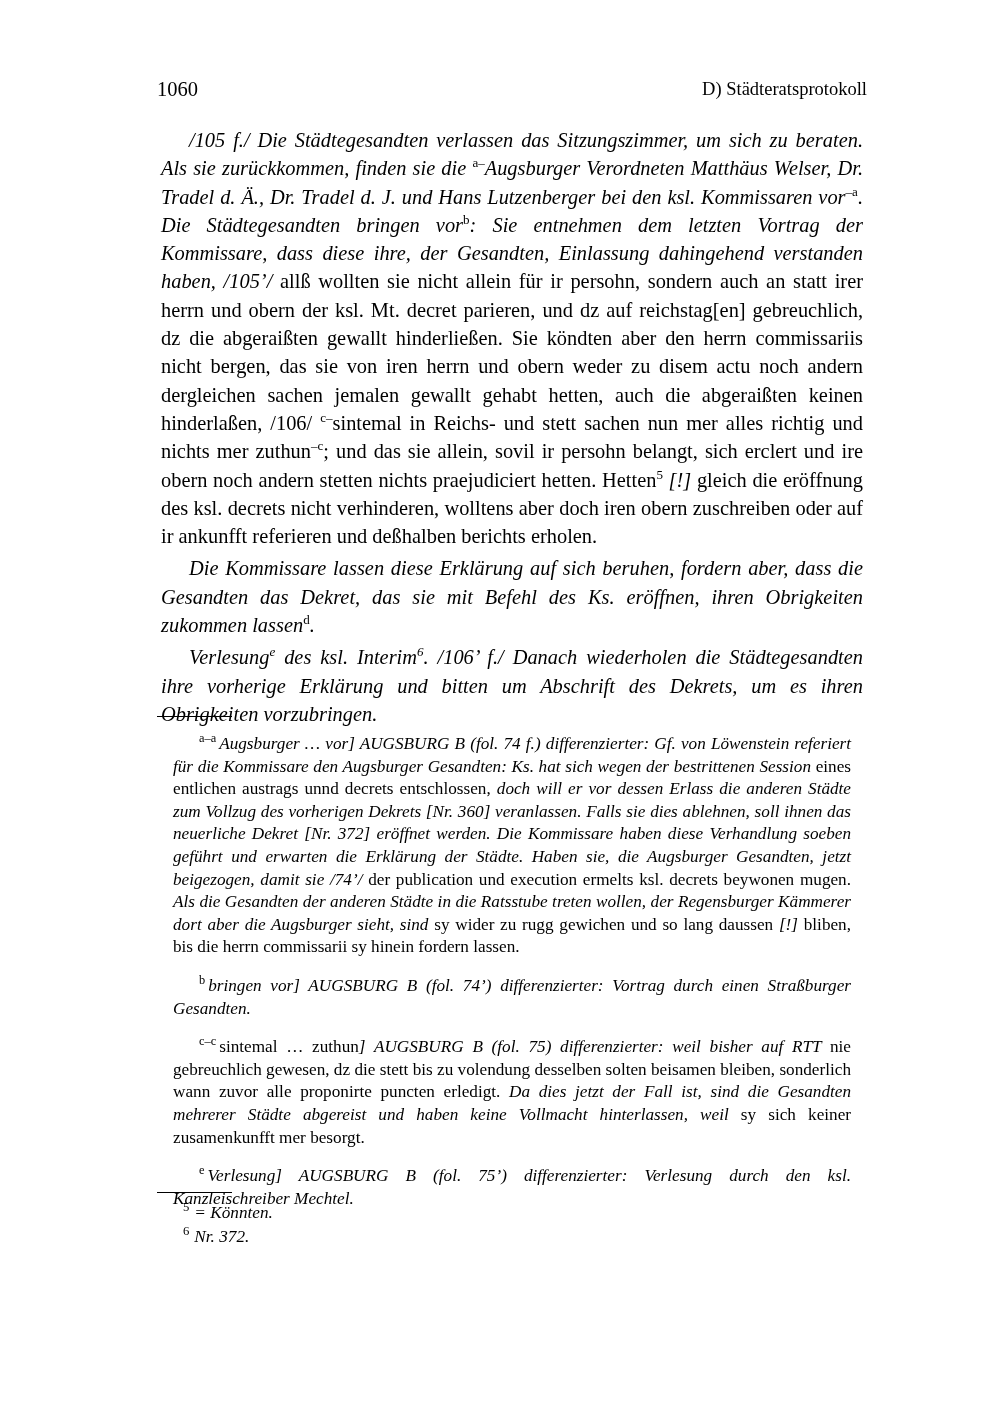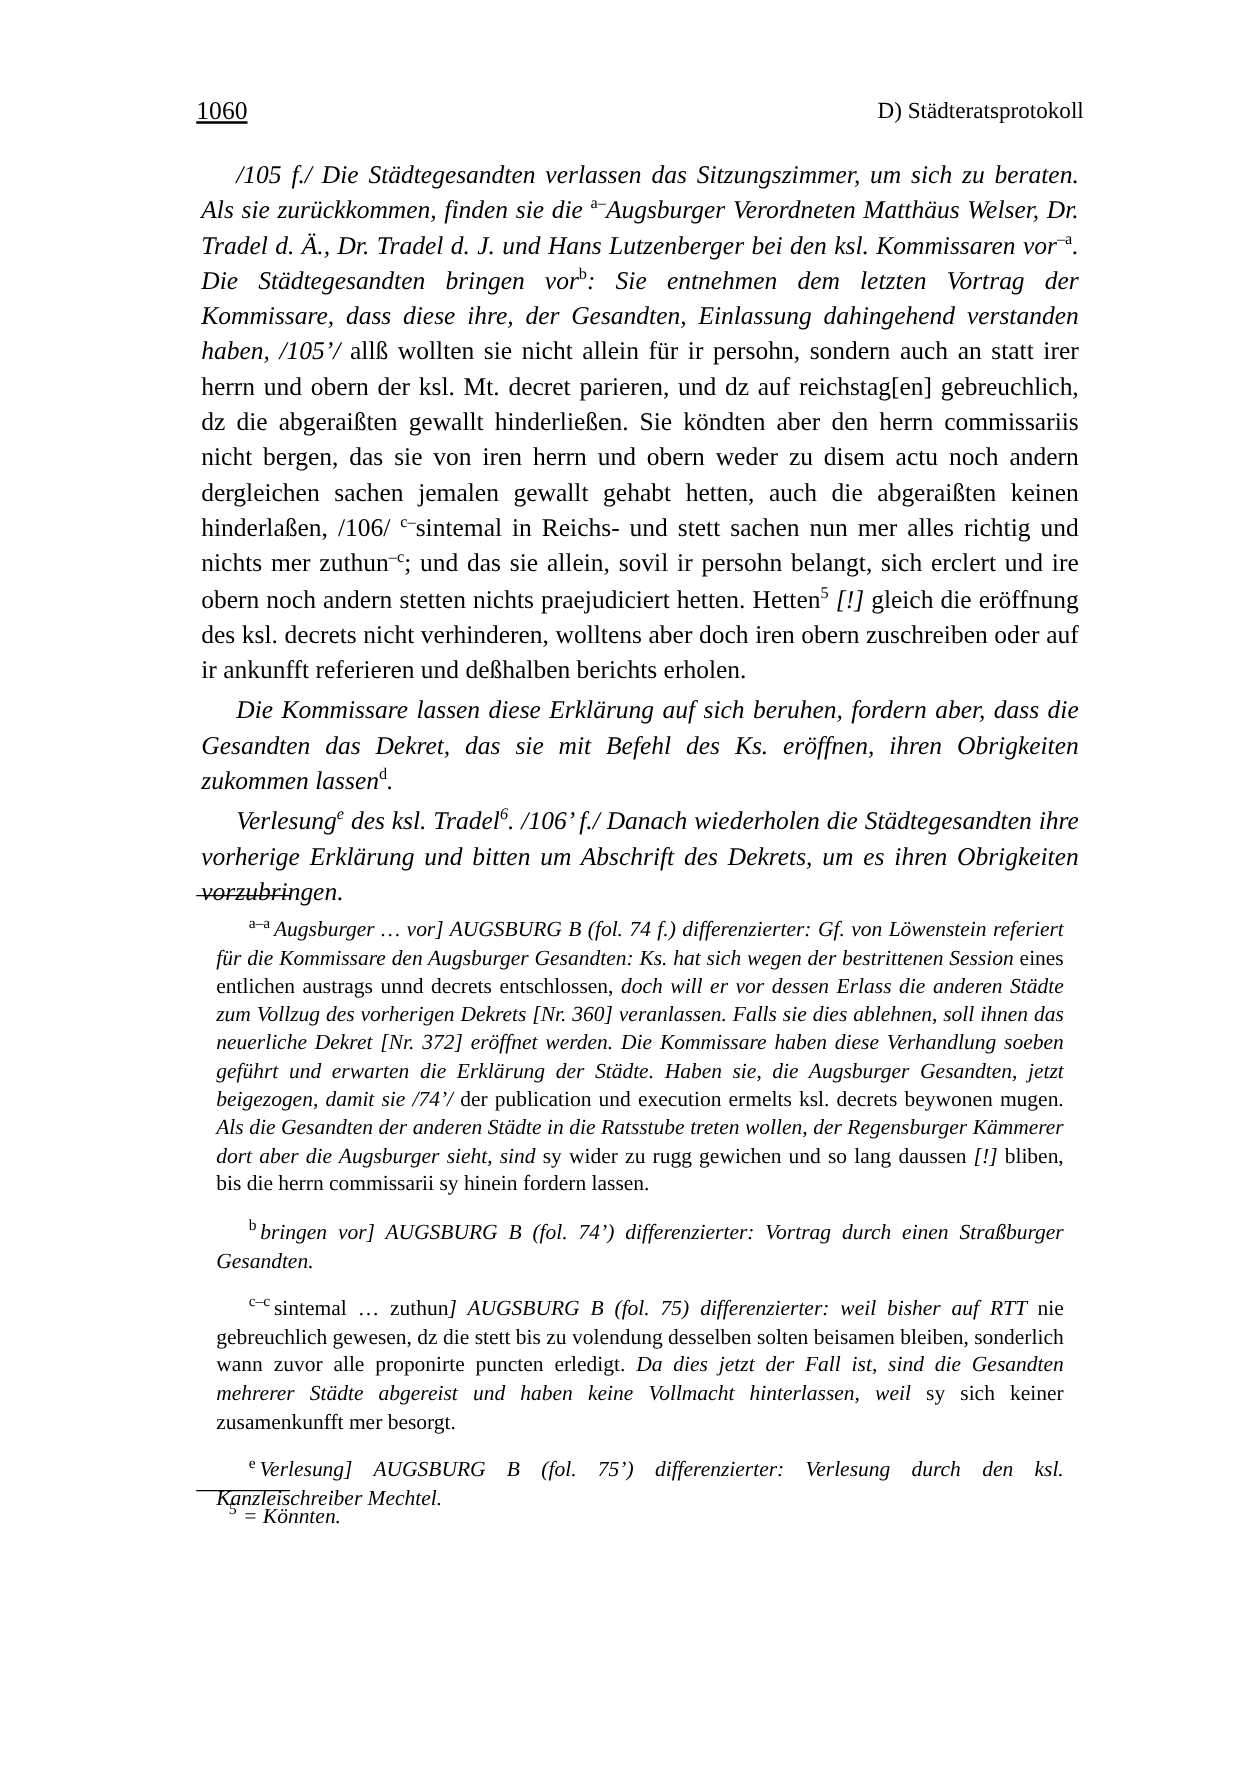--- a/index.html
+++ b/index.html
@@ -30,21 +30,20 @@
     left: 0;
     width: 710px;
     height: 26px;
     font-size: 20.5px;
     line-height: 26px;
   }
   .runhead .folio {
     position: absolute;
     left: 0;
     top: 0;
-    text-decoration: underline;
   }
   .runhead .title {
     position: absolute;
     left: 0;
     top: 0;
     width: 710px;
     text-align: right;
     font-size: 18.5px;
   }
 
@@ -140,34 +139,35 @@
     <span class="folio">1060</span>
     <span class="title">D) Städteratsprotokoll</span>
   </div>
 
   <div class="body-block">
 
     <p><i>/105 f./ Die Städtegesandten verlassen das Sitzungszimmer, um sich zu beraten. Als sie zurückkommen, finden sie die </i><sup>a–</sup><i>Augsburger Verordneten Matthäus Welser, Dr. Tradel d. Ä., Dr. Tradel d. J. und Hans Lutzenberger bei den ksl. Kommissaren vor</i><sup>–a</sup><i>. Die Städtegesandten bringen vor</i><sup>b</sup><i>: Sie entnehmen dem letzten Vortrag der Kommissare, dass diese ihre, der Gesandten, Einlassung dahingehend verstanden haben, </i><i>/105’/</i><span class="rm"> allß wollten sie nicht allein für ir persohn, sondern auch an statt irer herrn und obern der ksl. Mt. decret parieren, und dz auf reichstag[en] gebreuchlich, dz die abgeraißten gewallt hinderließen. Sie köndten aber den herrn commissariis nicht bergen, das sie von iren herrn und obern weder zu disem actu noch andern dergleichen sachen jemalen gewallt gehabt hetten, auch die abgeraißten keinen hinderlaßen, /106/ </span><sup>c–</sup><span class="rm">sintemal in Reichs- und stett sachen nun mer alles richtig und nichts mer zuthun</span><sup>–c</sup><span class="rm">; und das sie allein, sovil ir persohn belangt, sich erclert und ire obern noch andern stetten nichts praejudiciert hetten. Hetten</span><sup>5</sup><i> [!]</i><span class="rm"> gleich die eröffnung des ksl. decrets nicht verhinderen, wolltens aber doch iren obern zuschreiben oder auf ir ankunfft referieren und deßhalben berichts erholen.</span></p>
 
     <p><i>Die Kommissare lassen diese Erklärung auf sich beruhen, fordern aber, dass die Gesandten das Dekret, das sie mit Befehl des Ks. eröffnen, ihren Obrigkeiten zukommen lassen</i><sup>d</sup><i>.</i></p>
 
-    <p><i>Verlesung</i><sup class="it">e</sup><i> des ksl. Tradel</i><sup class="it">6</sup><i>. /106’ f./ Danach wiederholen die Städtegesandten ihre vorherige Erklärung und bitten um Abschrift des Dekrets, um es ihren Obrigkeiten vorzubringen.</i></p>
+    <p><i>Verlesung</i><sup class="it">e</sup><i> des ksl. Interim</i><sup class="it">6</sup><i>. /106’ f./ Danach wiederholen die Städtegesandten ihre vorherige Erklärung und bitten um Abschrift des Dekrets, um es ihren Obrigkeiten vorzubringen.</i></p>
 
   </div>
 
   <div class="apparatus">
     <hr class="rule">
     <div class="notes" id="apparatus-notes">
         <p><sup class="note-mark">a–a</sup><span style="font-style: italic;">Augsburger … vor] AUGSBURG B (fol. 74 f.) differenzierter: Gf. von Löwenstein referiert für die Kommissare den Augsburger Gesandten: Ks. hat sich wegen der bestrittenen Session </span><span style="font-style: normal;">eines entlichen austrags unnd decrets entschlossen, </span><span style="font-style: italic;">doch will er vor dessen Erlass die anderen Städte zum Vollzug des vorherigen Dekrets [Nr. 360] veranlassen. Falls sie dies ablehnen, soll ihnen das neuerliche Dekret [Nr. 372] eröffnet werden. Die Kommissare haben diese Verhandlung soeben geführt und erwarten die Erklärung der Städte. Haben sie, die Augsburger Gesandten, jetzt beigezogen, damit sie /74’/ </span><span style="font-style: normal;">der publication und execution ermelts ksl. decrets beywonen mugen. </span><span style="font-style: italic;">Als die Gesandten der anderen Städte in die Ratsstube treten wollen, der Regensburger Kämmerer dort aber die Augsburger sieht, sind </span><span style="font-style: normal;">sy wider zu rugg gewichen und so lang daussen </span><span style="font-style: italic;">[!]</span><span style="font-style: normal;"> bliben, bis die herrn commissarii sy hinein fordern lassen.</span></p>
         <p><sup class="note-mark">b</sup><span style="font-style: italic;">bringen vor] AUGSBURG B (fol. 74’) differenzierter: Vortrag durch einen Straßburger Gesandten.</span></p>
         <p><sup class="note-mark">c–c</sup><span style="font-style: normal;">sintemal … zuthun</span><span style="font-style: italic;">] AUGSBURG B (fol. 75) differenzierter: weil bisher auf RTT </span><span style="font-style: normal;">nie gebreuchlich gewesen, dz die stett bis zu volendung desselben solten beisamen bleiben, sonderlich wann zuvor alle proponirte puncten erledigt. </span><span style="font-style: italic;">Da dies jetzt der Fall ist, sind die Gesandten mehrerer Städte abgereist und haben keine Vollmacht hinterlassen, weil </span><span style="font-style: normal;">sy sich keiner zusamenkunfft mer besorgt.</span></p>
         <p><sup class="note-mark">e</sup><span style="font-style: italic;">Verlesung] AUGSBURG B (fol. 75’) differenzierter: Verlesung durch den ksl. Kanzleischreiber Mechtel.</span></p>
       </div>
   </div>
 
   <div class="footnotes">
     <hr class="rule">
     <div class="fnlist" id="footnote-list">
         <p><sup class="fn-num">5</sup><span>= Könnten.</span></p>
+        <p><sup class="fn-num">6</sup><span>Nr. 372.</span></p>
       </div>
   </div>
 
 </div>
 
 </body></html>

